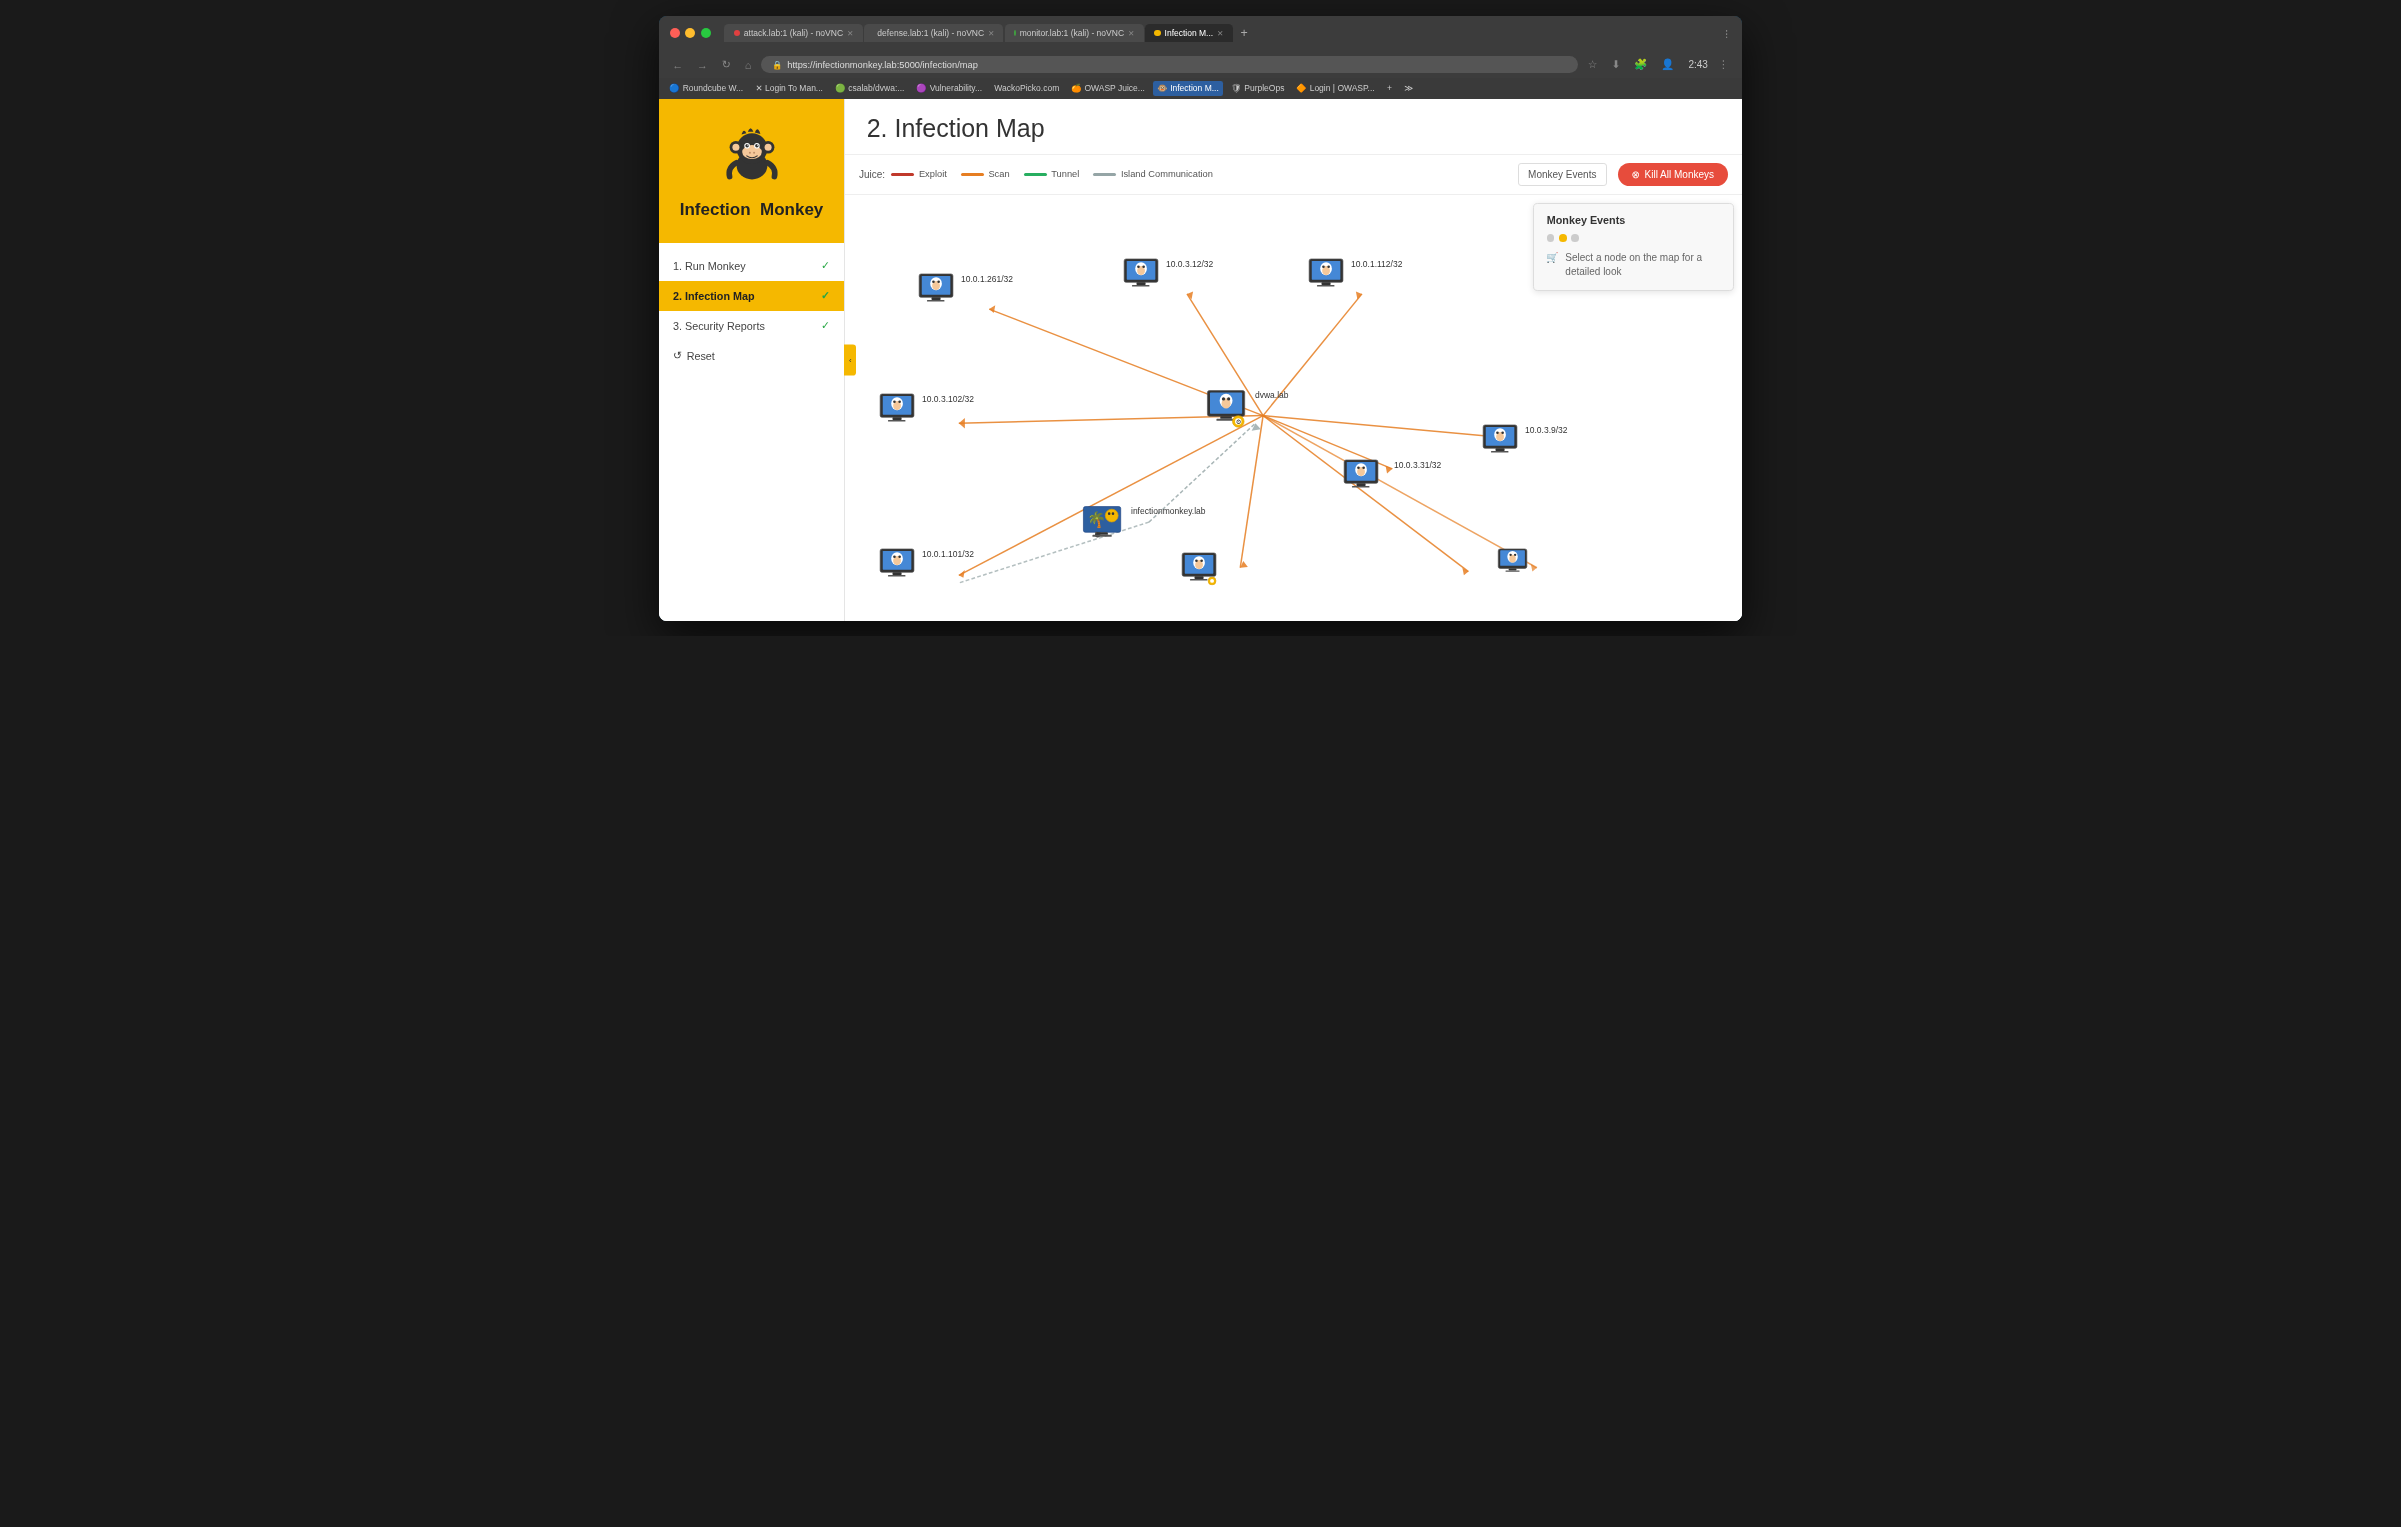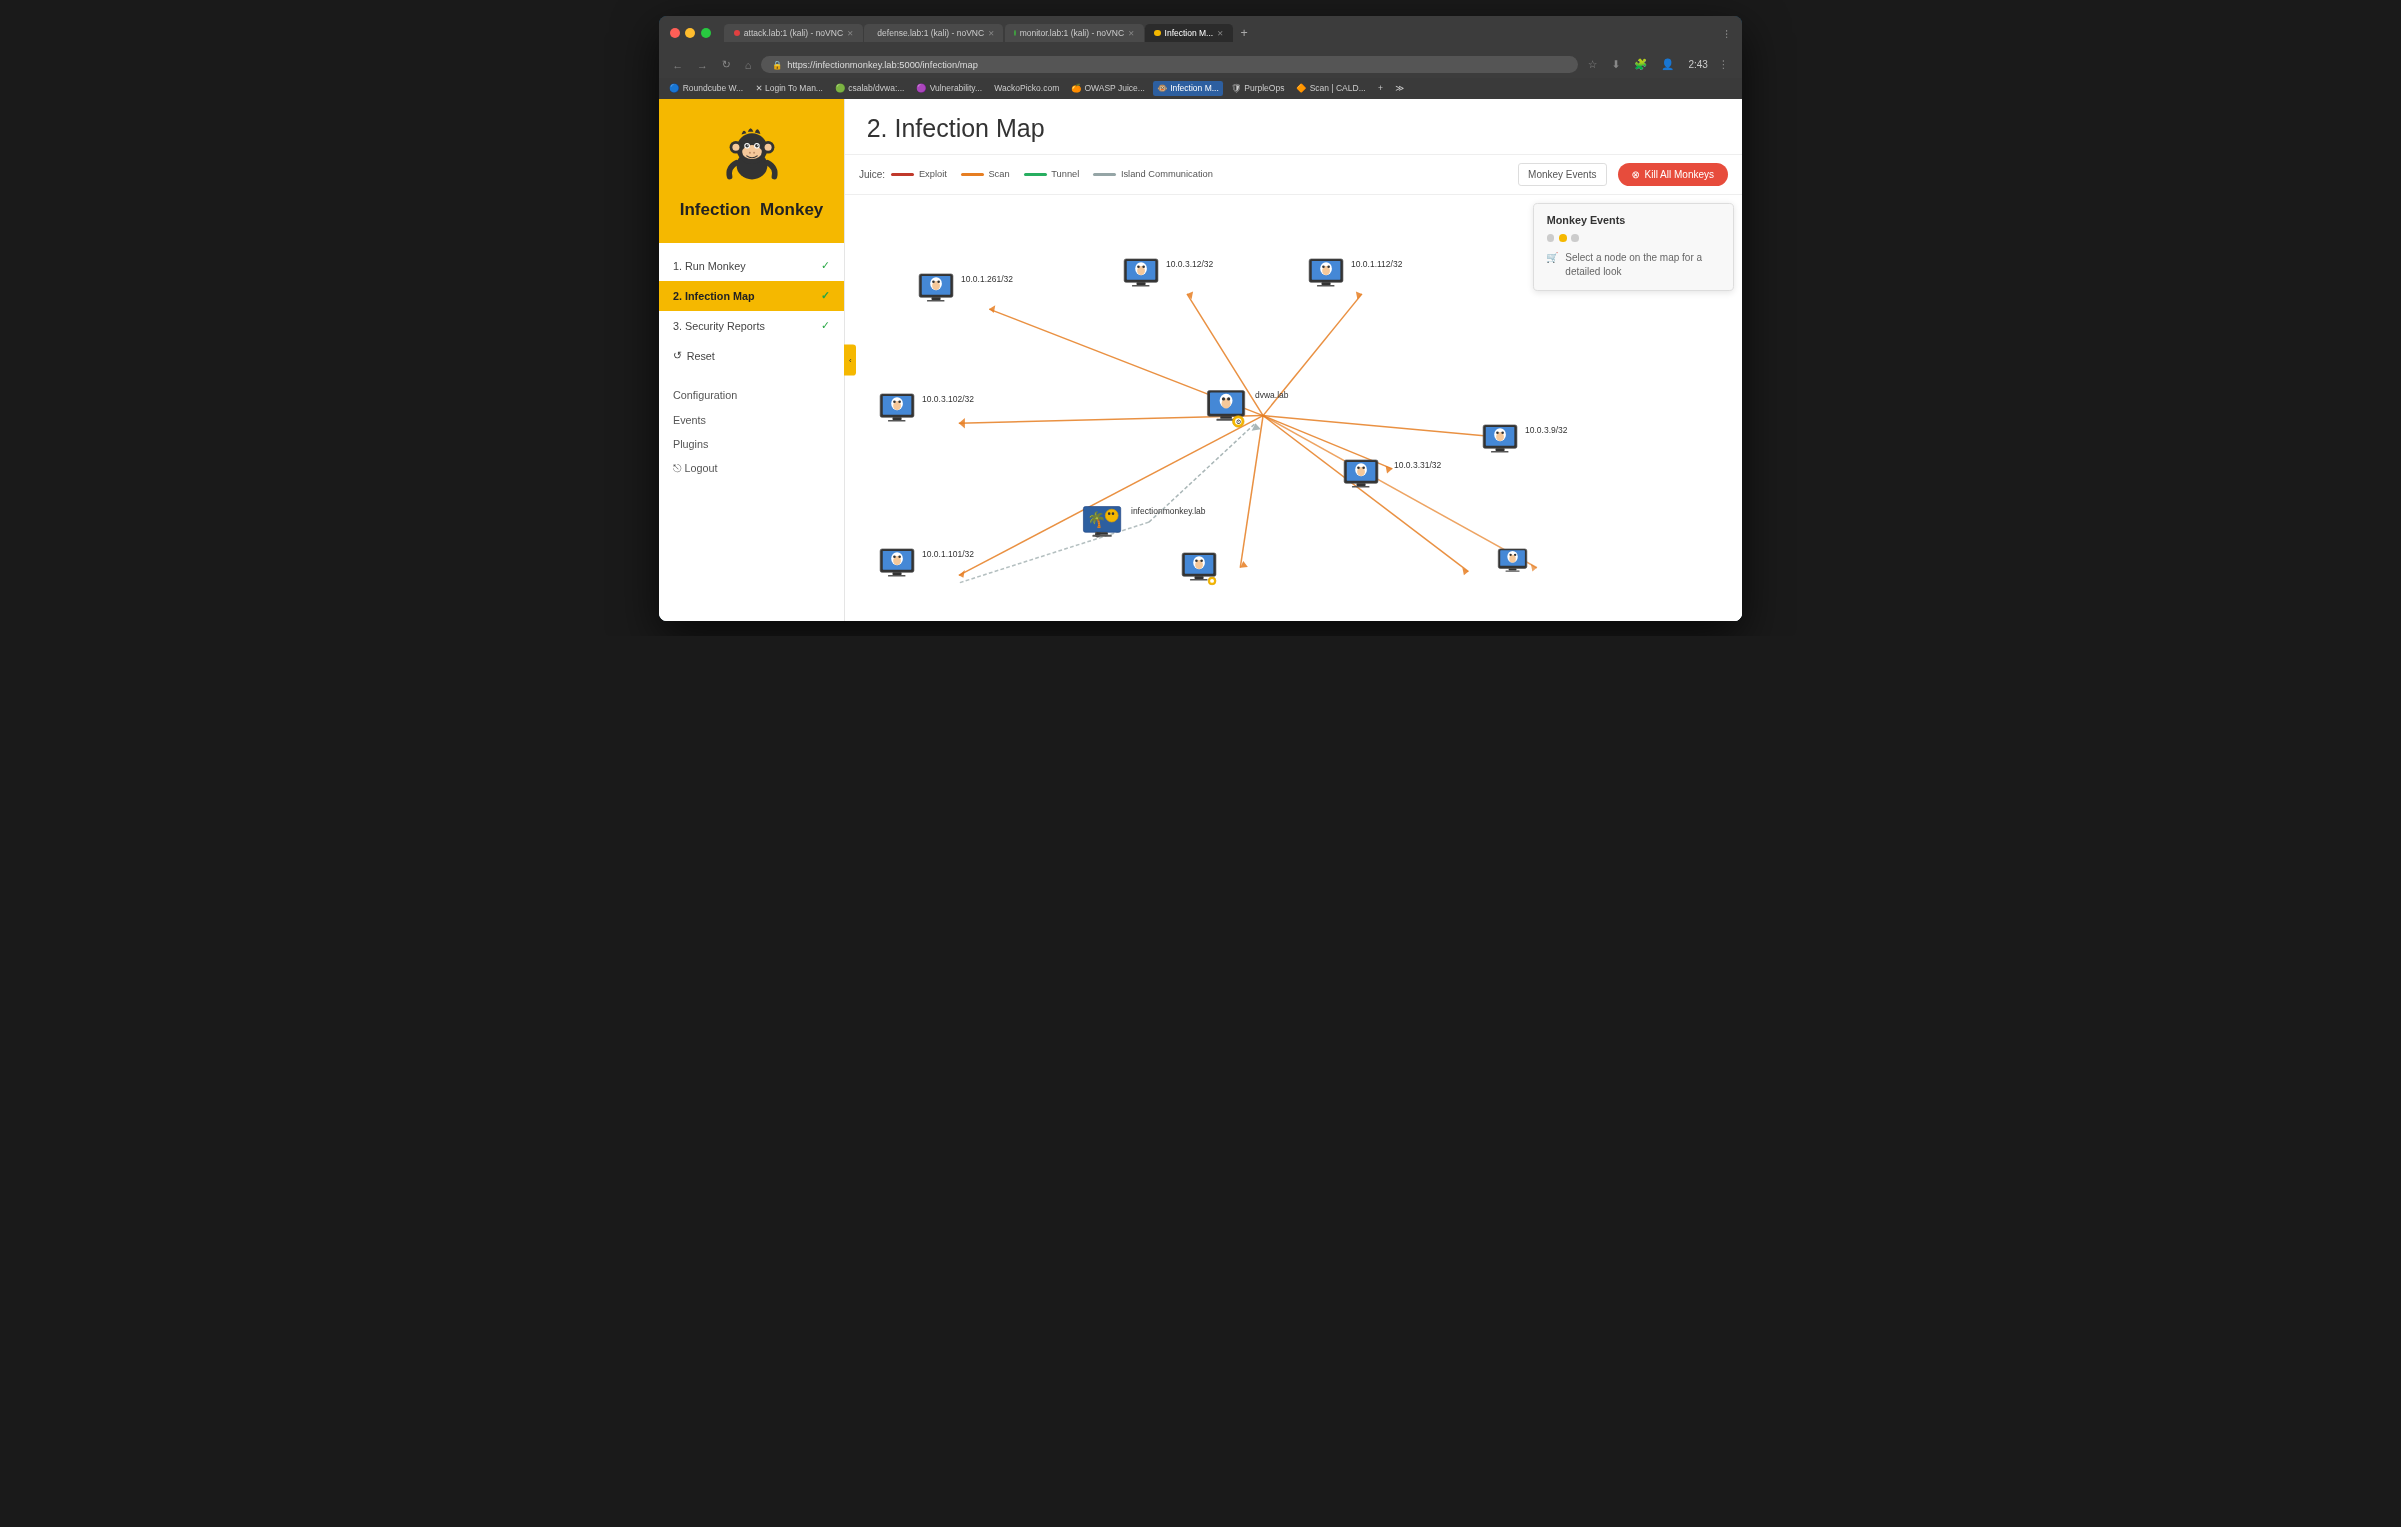--- a/index.html
+++ b/index.html
@@ -417,21 +417,21 @@
 
   <div class="toolbar-bar">
     <div class="toolbar-item">🔵 Roundcube W...</div>
     <div class="toolbar-item">✕ Login To Man...</div>
     <div class="toolbar-item">🟢 csalab/dvwa:...</div>
     <div class="toolbar-item">🟣 Vulnerability...</div>
     <div class="toolbar-item">WackoPicko.com</div>
     <div class="toolbar-item">🍊 OWASP Juice...</div>
     <div class="toolbar-item" style="background:#2d5fa0;color:#fff;border-radius:2.3px;">🐵 Infection M...</div>
     <div class="toolbar-item">🛡 PurpleOps</div>
-    <div class="toolbar-item">🔶 Scan | CALD...</div>
+    <div class="toolbar-item">🔶 Login | OWASP...</div>
     <div class="toolbar-item">+</div>
     <div class="toolbar-item">≫</div>
   </div>
 
   <div class="app-container">
 
     <div class="sidebar" style="position:relative;">
       <div class="collapse-tab">‹</div>
 
       <div class="sidebar-logo">
@@ -486,29 +486,20 @@
         </div>
         <div class="nav-item">
           <span>3. Security Reports</span>
           <span class="nav-check">✓</span>
         </div>
         <div class="nav-item">
           <span>↺</span>
           <span>Reset</span>
         </div>
 
-        <div style="margin-top:12.4px;">
-          <div class="nav-section">Configuration</div>
-          <div class="nav-section">Events</div>
-          <div class="nav-section">Plugins</div>
-          <div class="nav-section">
-            <span>⎋</span>
-            <span>Logout</span>
-          </div>
-        </div>
       </div>
 
     </div>
 
     <div class="main-content">
 
       <div class="page-header">
         <h1 class="page-title">2. Infection Map</h1>
       </div>
 

